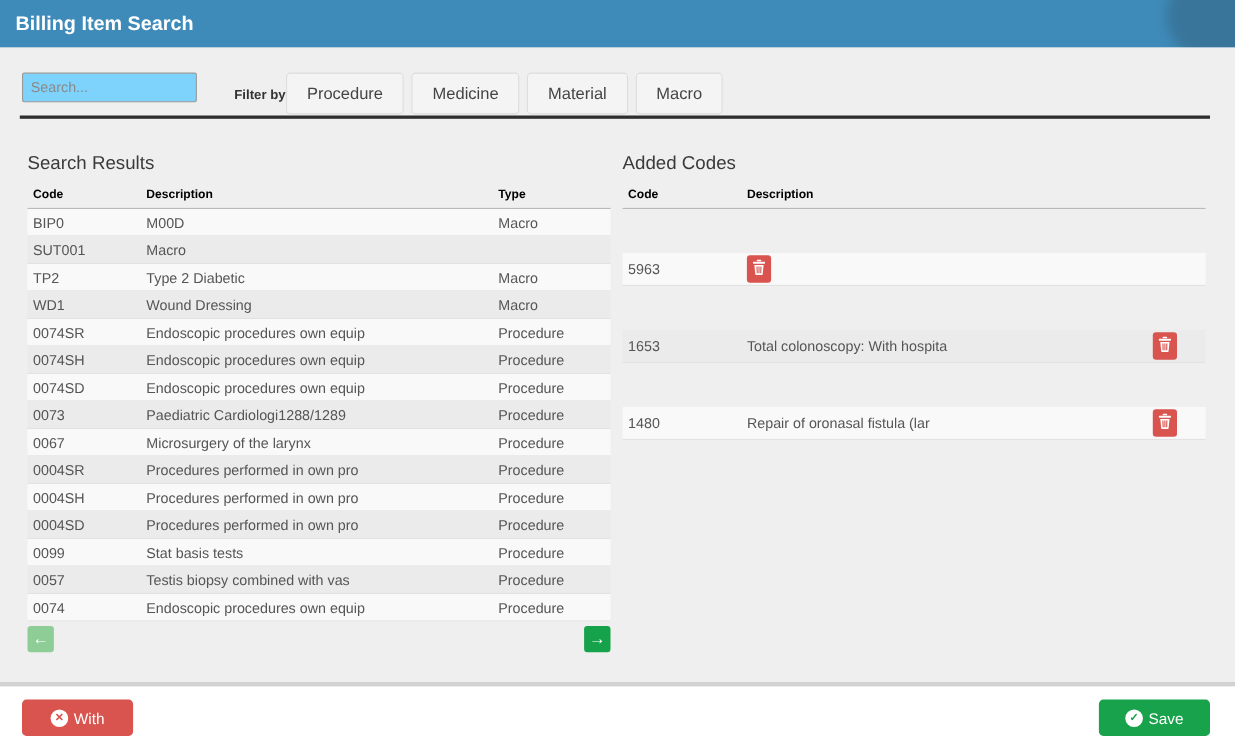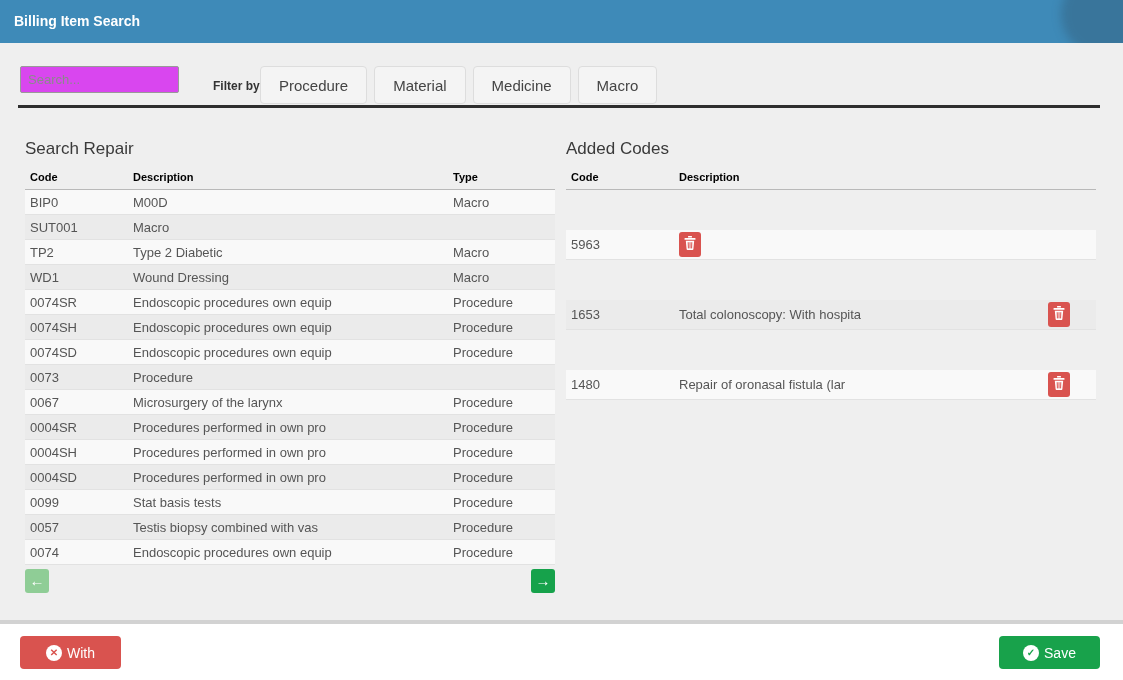--- a/index.html
+++ b/index.html
@@ -1,25 +1,25 @@
 <!DOCTYPE html>
 <html><head>
 <meta charset="utf-8">
 <style>
   * { margin:0; padding:0; box-sizing:border-box; }
   body { font-family:"Liberation Sans", sans-serif; background:#fff; }
   .app { position:relative; width:1123px; height:680px; background:#efefef; overflow:hidden; }
 
   
   .titlebar { position:absolute; left:0; top:0; width:100%; height:43px; background:#3e8ab8; overflow:hidden; }
-  .titlebar .title { position:absolute; left:14px; top:0; line-height:43px; color:#ffffff; font-weight:bold; font-size:14px; }
+  .titlebar .title { position:absolute; left:14px; top:0; line-height:43px; color:#ffffff; font-weight:bold; font-size:18px; }
   .corner-circle { position:absolute; right:-22px; top:-28px; width:84px; height:84px; border-radius:50%; background:rgba(45,70,88,0.30); filter:blur(5px); }
 
   
-  .search-input { position:absolute; left:20px; top:66px; width:159px; height:27px; border:1px solid #999; border-radius:2px; padding:0 7px; font-size:13px; color:#333; background:#d946ef; font-family:"Liberation Sans", sans-serif; }
+  .search-input { position:absolute; left:20px; top:66px; width:159px; height:27px; border:1px solid #999; border-radius:2px; padding:0 7px; font-size:13px; color:#333; background:#7dd3fc; font-family:"Liberation Sans", sans-serif; }
   .search-input::placeholder { color:#8a8a8a; }
   .filter-label { position:absolute; left:213px; top:79px; font-size:12px; font-weight:bold; color:#333; }
   .filter-row { position:absolute; left:260px; top:66px; display:flex; gap:7px; }
   .filter-btn { height:38px; padding:0 18px; font-size:15px; color:#444; background:#f4f4f4; border:1px solid #ddd; border-radius:4px; cursor:pointer; font-family:"Liberation Sans", sans-serif; }
 
   .divider-dark { position:absolute; left:18px; top:105px; width:1082px; height:3px; background:#2e2e2e; }
 
   
   .panel { position:absolute; top:139px; width:530px; }
   .panel-left { left:25px; }
@@ -62,29 +62,29 @@
 
   <div class="titlebar">
     <span class="title">Billing Item Search</span>
     <div class="corner-circle"></div>
   </div>
 
   <input class="search-input" type="text" placeholder="Search..." style="">
   <span class="filter-label">Filter by</span>
   <div class="filter-row">
     <button class="filter-btn">Procedure</button>
+    <button class="filter-btn">Medicine</button>
     <button class="filter-btn">Material</button>
-    <button class="filter-btn">Medicine</button>
     <button class="filter-btn">Macro</button>
   </div>
 
   <div class="divider-dark"></div>
 
   <div class="panel panel-left">
-    <div class="panel-title">Search Repair</div>
+    <div class="panel-title">Search Results</div>
     <div class="thead cols-3">
       <div class="cell-code">Code</div>
       <div>Description</div>
       <div>Type</div>
     </div>
     <div>
       <div class="trow trow-result cols-3">
         <div class="cell-code">BIP0</div>
         <div>M00D</div>
         <div>Macro</div>
@@ -113,20 +113,21 @@
         <div>Endoscopic procedures own equip</div>
         <div>Procedure</div>
       </div>
       <div class="trow trow-result cols-3">
         <div class="cell-code">0074SD</div>
         <div>Endoscopic procedures own equip</div>
         <div>Procedure</div>
       </div>
       <div class="trow trow-result cols-3">
         <div class="cell-code">0073</div>
+        <div>Paediatric Cardiologi1288/1289</div>
         <div>Procedure</div>
       </div>
       <div class="trow trow-result cols-3">
         <div class="cell-code">0067</div>
         <div>Microsurgery of the larynx</div>
         <div>Procedure</div>
       </div>
       <div class="trow trow-result cols-3">
         <div class="cell-code">0004SR</div>
         <div>Procedures performed in own pro</div>

